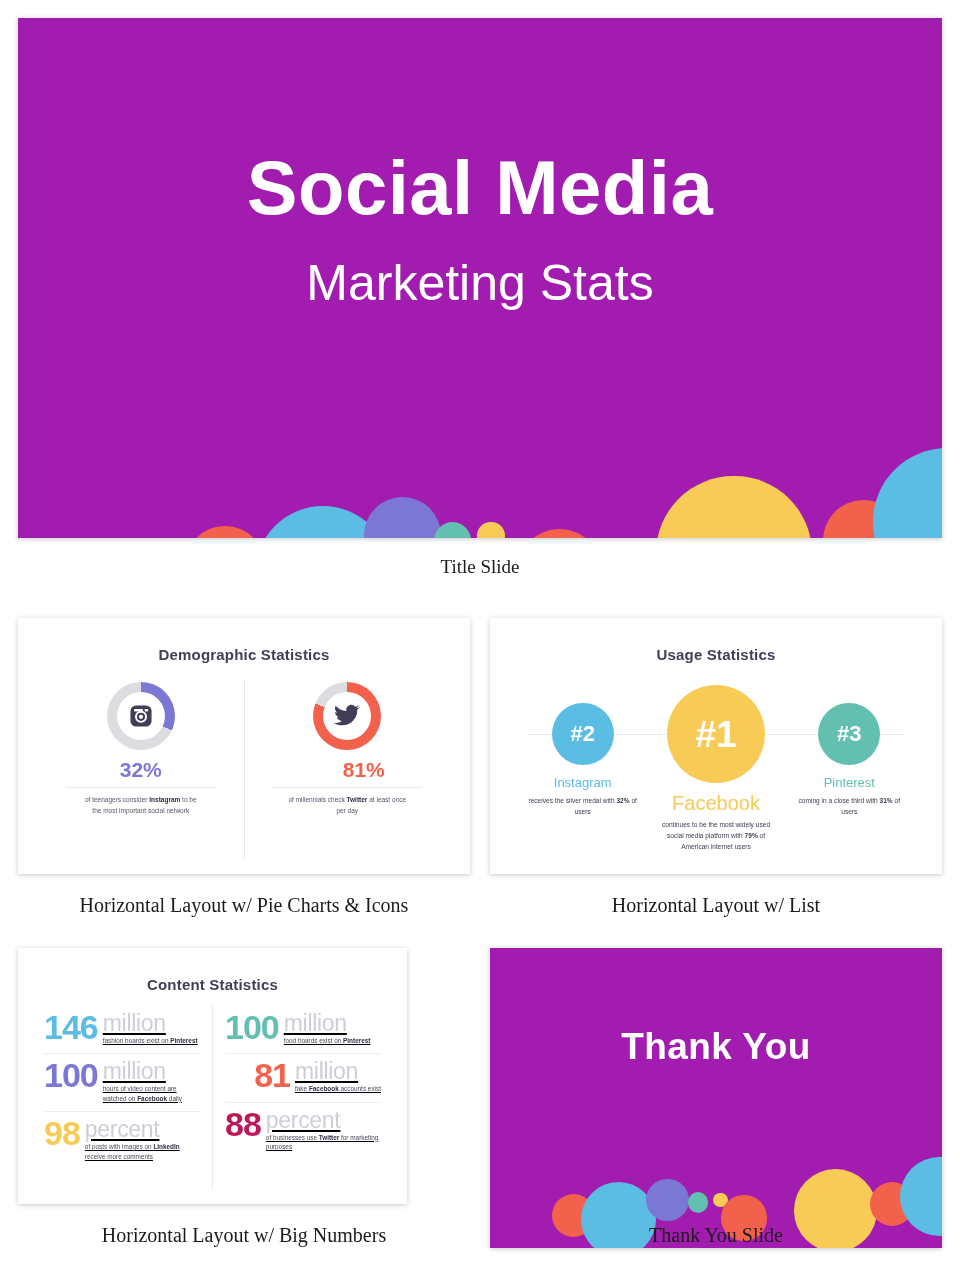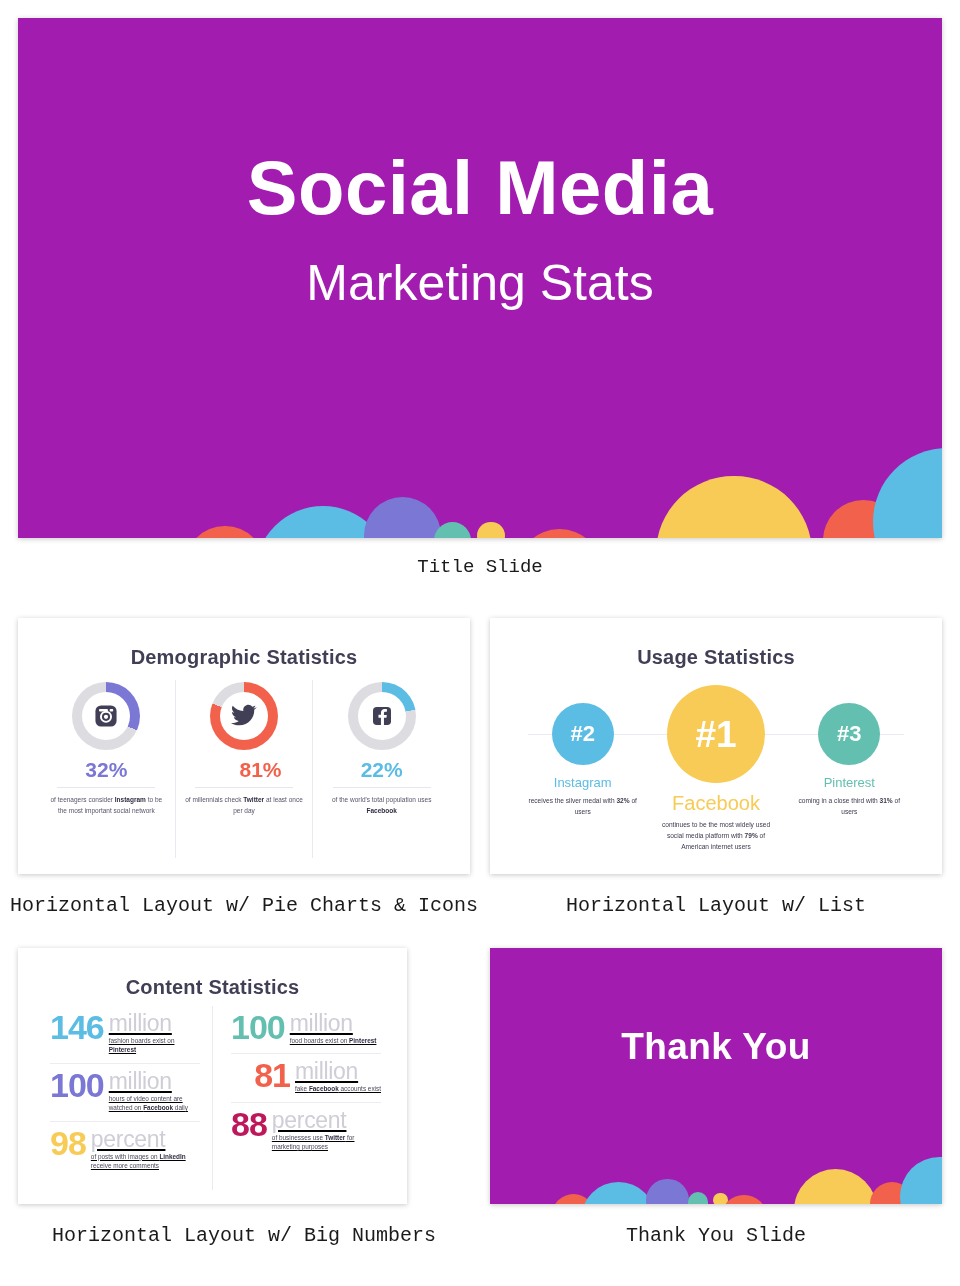--- a/index.html
+++ b/index.html
@@ -22,21 +22,21 @@
     overflow: hidden;
     box-sizing: border-box;
   }
   .slide.dark { background: #a21caf; }
   .slide.light { background: #ffffff; }
 
   .caption {
     position: absolute;
     text-align: center;
     color: #1b1b1b;
-    font-family: Liberation Mono, monospace;
+    font-family: Liberation Serif, serif;
     font-weight: 400;
     white-space: nowrap;
   }
 
   
   #title-slide {
     left: 18px; top: 18px; width: 924px; height: 520px;
   }
   #title-slide .title-main {
     position: absolute;
@@ -62,33 +62,33 @@
   }
 
   
   .bubbles { position: absolute; left: 0; right: 0; bottom: 0; top: 0; pointer-events: none; }
   .bubble { position: absolute; border-radius: 50%; }
 
   
   #slide-demographic { left: 18px;  top: 618px;  width: 452px; height: 256px; }
   #slide-usage       { left: 490px; top: 618px;  width: 452px; height: 256px; }
   #slide-content     { left: 18px;  top: 948px;  width: 389px; height: 256px; }
-  #slide-thanks      { left: 490px; top: 948px;  width: 452px; height: 256px; }
+  #slide-thanks      { left: 490px; top: 948px;  width: 452px; height: 300px; }
 
   #caption-demographic { left: 0px;   top: 894px;  width: 488px; font-size: 20px; }
   #caption-usage       { left: 472px; top: 894px;  width: 488px; font-size: 20px; }
   #caption-content     { left: 0px;   top: 1224px; width: 488px; font-size: 20px; }
   #caption-thanks      { left: 472px; top: 1224px; width: 488px; font-size: 20px; }
 
   .slide-heading {
     position: absolute;
     left: 0; right: 0; top: 28px;
     text-align: center;
     color: #413f55;
-    font-size: 20px;
+    font-size: 15px;
     font-weight: 700;
     letter-spacing: 0.2px;
   }
 
   
   .demo-cols {
     position: absolute;
     left: 20px; right: 20px; top: 62px; bottom: 16px;
     display: flex;
   }
@@ -209,21 +209,20 @@
     justify-content: flex-start;
     padding: 0 12px;
     box-sizing: border-box;
   }
   .content-col + .content-col { border-left: 1px solid #eceaf0; }
   .stat-row {
     display: flex;
     align-items: flex-start;
     padding: 7px 0 8px 0;
     position: relative;
-    margin-left: 6px;
   }
   .stat-row + .stat-row { border-top: 1px solid #eeecf1; }
   .stat-row.align-right { justify-content: flex-end; }
   .stat-num {
     font-size: 34px;
     font-weight: 700;
     line-height: 0.88;
     letter-spacing: -1px;
   }
   .stat-text { margin-left: 5px; padding-top: 1px; text-decoration: underline; }
@@ -306,36 +305,20 @@
           </svg>
         </div>
       </div>
       <div class="pct" style="color: rgb(242, 97, 75); margin-left: 33px;">81%</div>
       <div class="pct-rule"></div>
       <div class="demo-desc">
         <span>of millennials check </span><b>Twitter</b><span> at least once per day</span>
       </div>
     </div>
 
-    <div class="demo-col">
-      <div class="donut" id="donut-2" style="background: conic-gradient(rgb(91, 188, 228) 0deg, rgb(91, 188, 228) 79.2deg, rgb(220, 220, 225) 79.2deg, rgb(220, 220, 225) 360deg);">
-        <div class="hole"></div>
-        <div class="glyph">
-          <svg width="24" height="24" viewBox="0 0 32 32">
-            <rect x="4" y="4" width="24" height="24" rx="5" fill="#413f55"></rect>
-            <path fill="#ffffff" d="M18.6 28V18.3h3.3l.5-3.8h-3.8v-2.4c0-1.1.3-1.9 1.9-1.9h2V6.8c-.4 0-1.6-.2-3-.2-2.9 0-4.9 1.8-4.9 5v2.8h-3.3v3.8h3.3V28h4z"></path>
-          </svg>
-        </div>
-      </div>
-      <div class="pct" style="color: rgb(91, 188, 228);">22%</div>
-      <div class="pct-rule"></div>
-      <div class="demo-desc">
-        <span>of the world's total population uses </span><b>Facebook</b><span></span>
-      </div>
-    </div>
 
   </div>
 </div>
 <div class="caption" id="caption-demographic">Horizontal Layout w/ Pie Charts &amp; Icons</div>
 
 <div class="slide light" id="slide-usage">
   <div class="slide-heading">Usage Statistics</div>
   <div class="usage-wrap">
     <div class="usage-line"></div>
     <div class="usage-cols">

